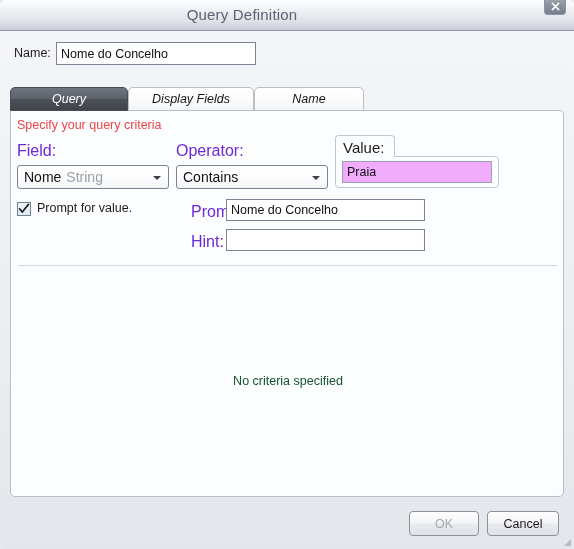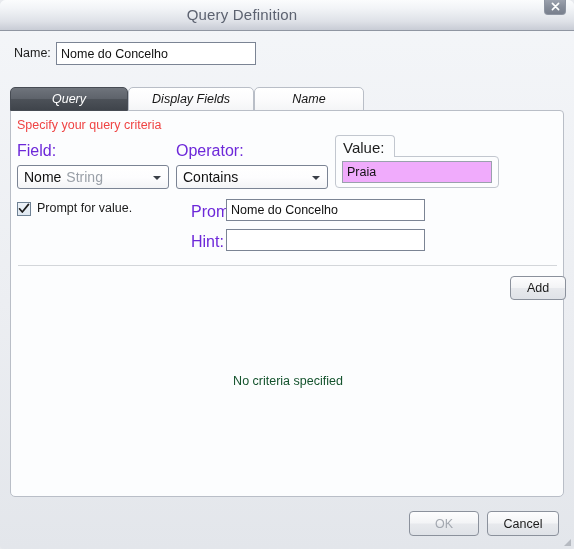--- a/index.html
+++ b/index.html
@@ -366,21 +366,20 @@
       <div class="combo-arrow"></div>
     </div>
 
     <div class="combo combo-operator">
       <div class="combo-text">Contains</div>
       <div class="combo-arrow"></div>
     </div>
 
     <input class="value-input" type="text" value="Praia" style="">
 
-    <button class="btn btn-add">Add</button>
 
     <div class="cb-row">
       <div class="checkbox">
         <svg width="12" height="12" viewBox="0 0 12 12">
           <path d="M1.5 5.8 L4.3 9 L10.5 1.4" stroke="#1d1d1d" stroke-width="1.7" fill="none" stroke-linecap="round" stroke-linejoin="round"></path>
         </svg>
       </div>
       <div class="cb-label">Prompt for value.</div>
     </div>
 

